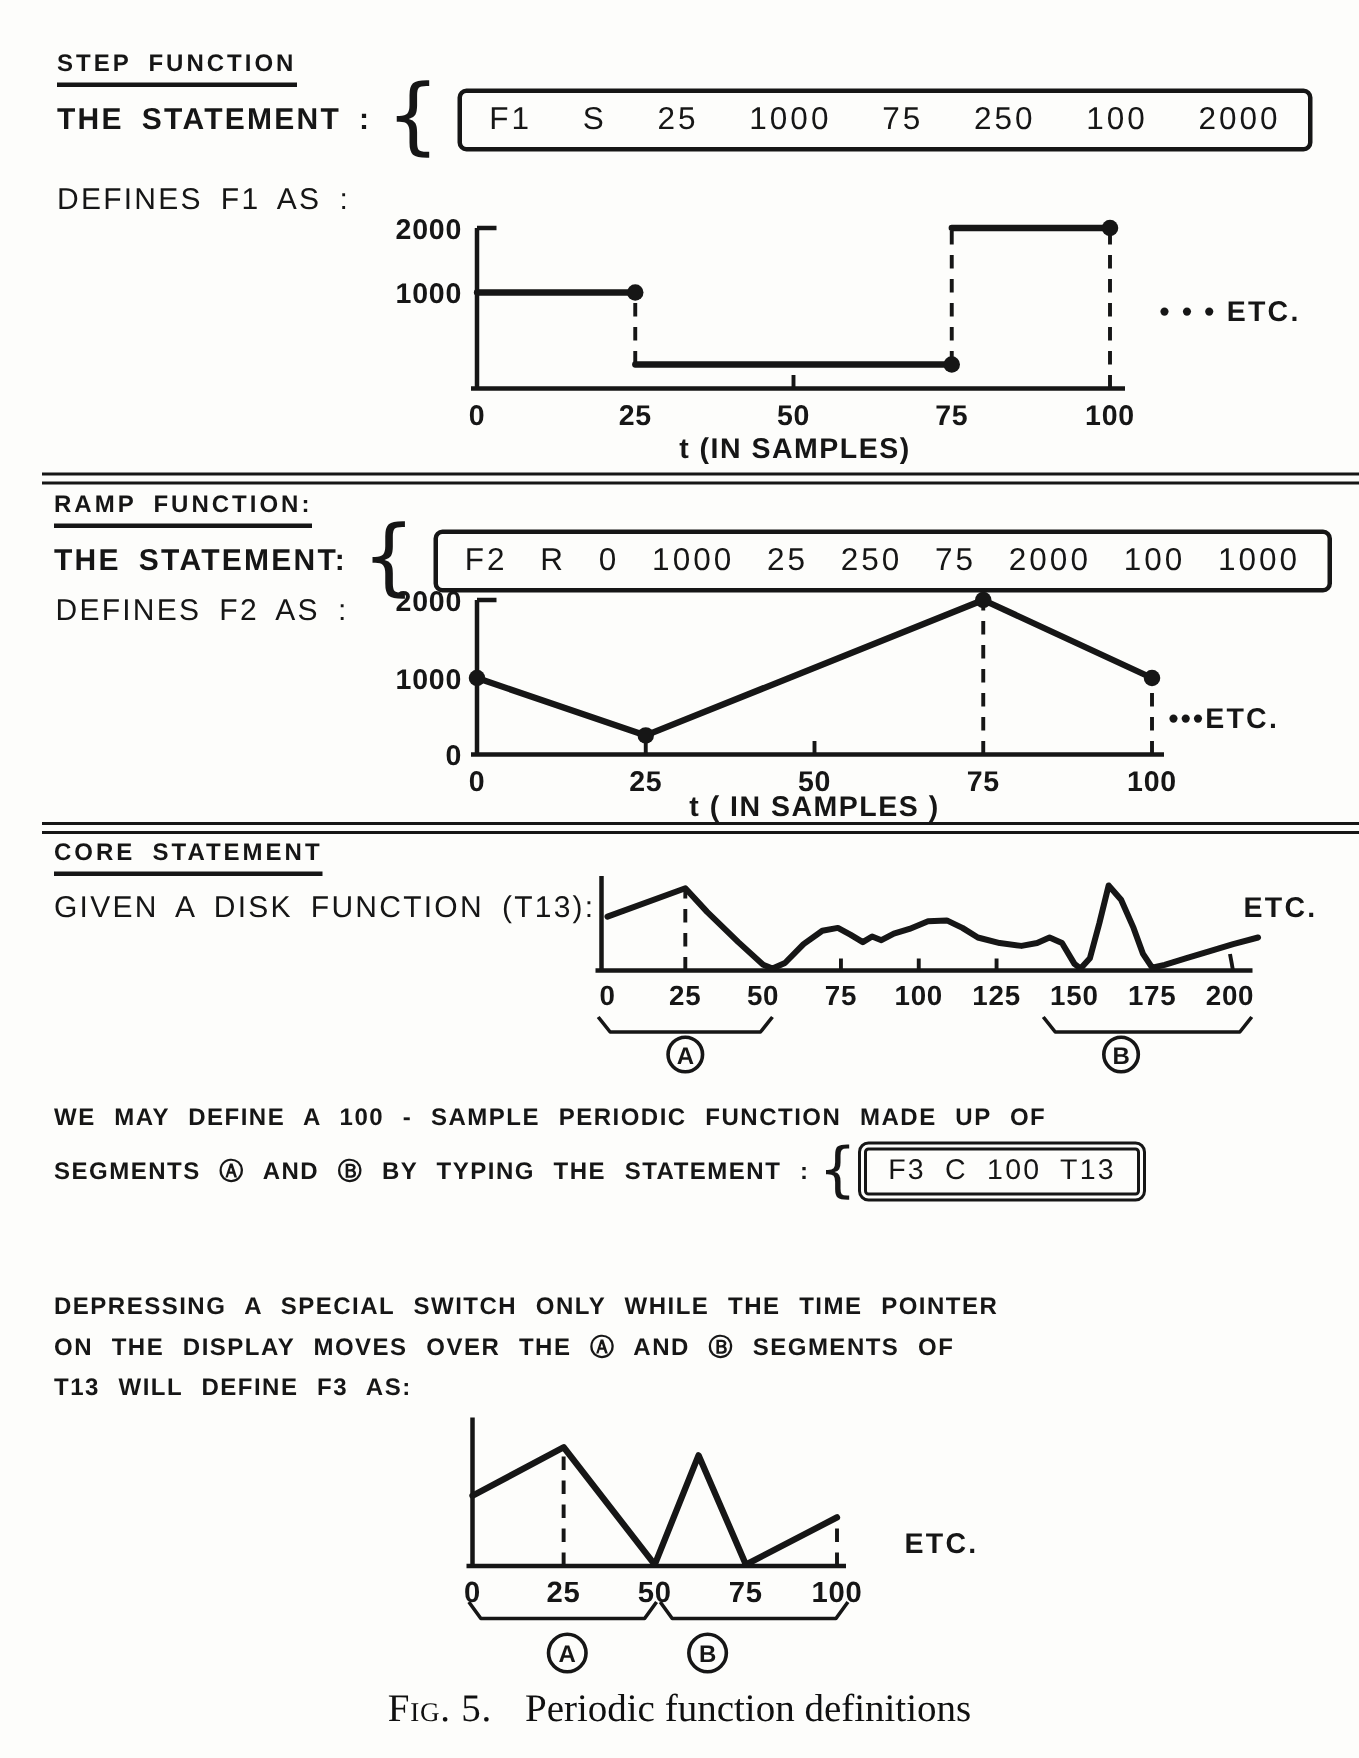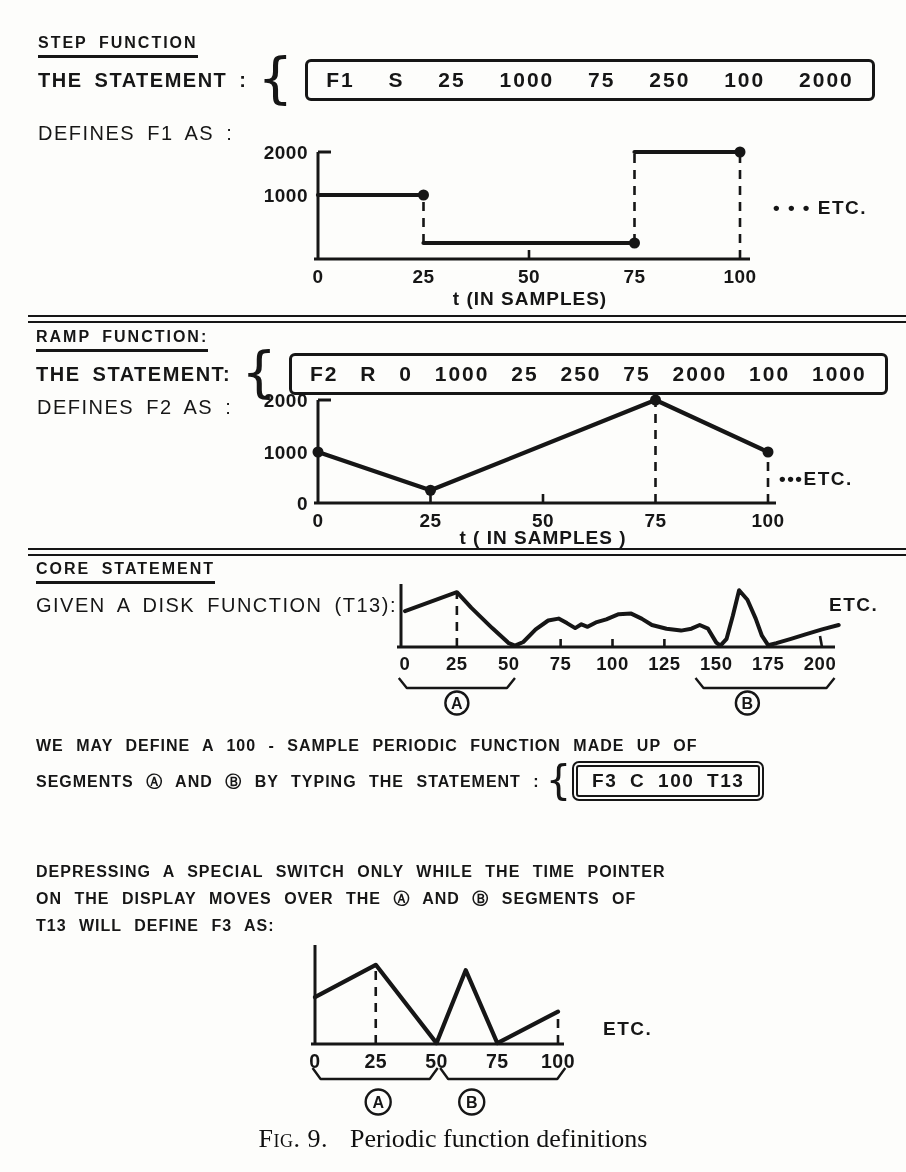--- a/index.html
+++ b/index.html
@@ -14,21 +14,21 @@
     border-bottom:3px solid #161616;padding-bottom:3px;white-space:nowrap;
   }
   .stmt-row{display:flex;align-items:center;white-space:nowrap;}
   .stmt-label{font-size:20px;font-weight:700;letter-spacing:1.5px;word-spacing:5px;}
   .brace{
     font-family:"DejaVu Sans",sans-serif;font-weight:400;font-size:56px;
     line-height:1;margin:0 12px 4px 10px;
   }
   .stmt-box{
     border:3.5px solid #161616;border-radius:6px;padding:6px 18px;
-    font-size:21px;font-weight:700;letter-spacing:2px;white-space:nowrap;
+    font-size:21px;font-weight:400;letter-spacing:2px;white-space:nowrap;
   }
   #box-f1{word-spacing:26px;}
   #box-f2{word-spacing:14px;}
   #box-f3{
     border:2px solid #161616;outline:2.5px solid #161616;outline-offset:2.5px;
     border-radius:3px;word-spacing:6px;font-size:19px;padding:3px 14px;letter-spacing:1.5px;
   }
   .defines{font-size:20px;font-weight:400;letter-spacing:1.5px;word-spacing:5px;white-space:nowrap;}
   .para{
     font-size:16px;line-height:27px;font-weight:700;
@@ -191,16 +191,16 @@
         <path d="M 12.57 130 L 20.57 141 L 129.715 141 L 137.715 130" fill="none" stroke="#161616" stroke-width="2.4" stroke-linejoin="round"></path>
         <circle cx="78.18" cy="164" r="12.5" fill="none" stroke="#161616" stroke-width="2.4"></circle>
         <text x="78.18" y="170" text-anchor="middle" font-size="16">A</text>
         <path d="M 140.145 130 L 148.145 141 L 257.29 141 L 265.29 130" fill="none" stroke="#161616" stroke-width="2.4" stroke-linejoin="round"></path>
         <circle cx="171.735" cy="164" r="12.5" fill="none" stroke="#161616" stroke-width="2.4"></circle>
         <text x="171.735" y="170" text-anchor="middle" font-size="16">B</text>
       </svg>
   </div>
 
   <div class="abs caption" style="top:1124px">
-    <span class="fig">Fig. 9.</span><span>Periodic function definitions</span>
+    <span class="fig">Fig. 5.</span><span>Periodic function definitions</span>
   </div>
 
 </div>
 
 </body></html>

